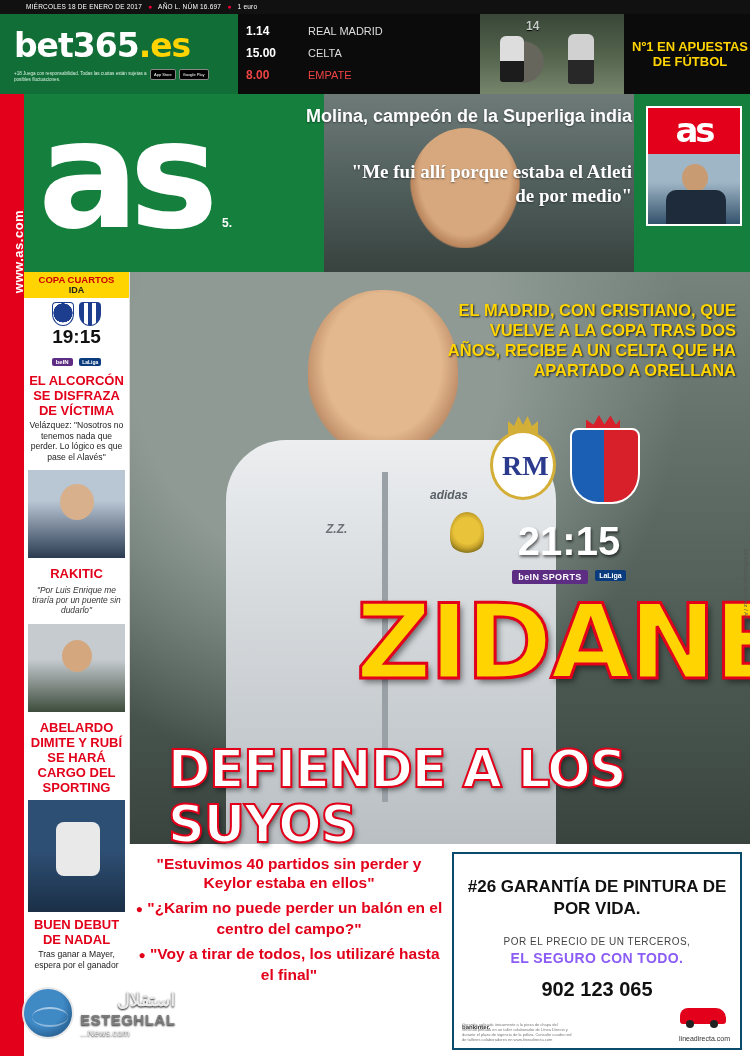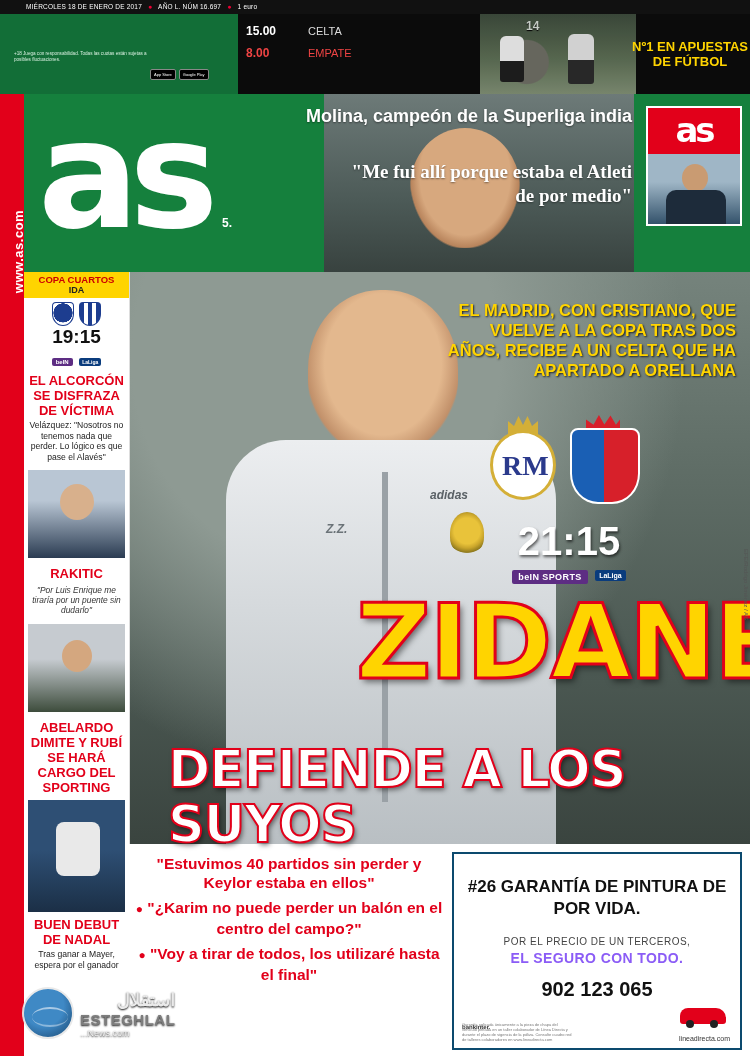--- a/index.html
+++ b/index.html
@@ -54,21 +54,21 @@
   }
   .advtop .odds {
     position: absolute; left: 246px; top: 6px; width: 240px;
     color: #fff; font-size: 11px;
   }
   .advtop .oddrow { display: flex; align-items: center; height: 22px; }
   .advtop .oddrow .o { width: 62px; color: #fff; font-weight: bold; font-size: 12px; }
   .advtop .oddrow .t { color: #ddd; font-size: 11px; }
   .advtop .oddrow.dim .o, .advtop .oddrow.dim .t { color: #ef4444; }
   .advtop .photo {
-    position: absolute; left: 480px; top: 0; width: 156px; height: 80px;
+    position: absolute; left: 480px; top: 0; width: 144px; height: 80px;
     background:
       radial-gradient(circle at 30% 60%, #6b6b62 0 18%, transparent 19%),
       linear-gradient(180deg, #3c4a3b 0%, #5a6b52 55%, #7d8c72 100%);
     opacity: .95;
   }
   .advtop .photo .num {
     position: absolute; left: 46px; top: 5px; color: #cfd6cf; font-size: 12px; font-weight: bold;
     text-shadow: 0 1px 1px #000;
   }
   .advtop .photo .p1 {
@@ -371,27 +371,34 @@
   <div class="topinfo">
     <span>MIÉRCOLES 18 DE ENERO DE 2017</span>
     <span class="sep">●</span>
     <span>AÑO L. NÚM 16.697</span>
     <span class="sep">●</span>
     <span>1 euro</span>
   </div>
 
   <div class="advtop">
     <div class="left">
+      <div class="bet365">
+        <span>bet365</span><span class="es">.es</span>
+      </div>
       <div class="legal">+18 Juega con responsabilidad. Todas las cuotas están sujetas a posibles fluctuaciones.</div>
     </div>
     <div class="appbadges">
       <span class="badge">App Store</span>
       <span class="badge">Google Play</span>
     </div>
     <div class="odds">
+      <div class="oddrow">
+        <span class="o">1.14</span>
+        <span class="t">REAL MADRID</span>
+      </div>
       <div class="oddrow">
         <span class="o">15.00</span>
         <span class="t">CELTA</span>
       </div>
       <div class="oddrow dim">
         <span class="o">8.00</span>
         <span class="t">EMPATE</span>
       </div>
     </div>
     <div class="photo">

